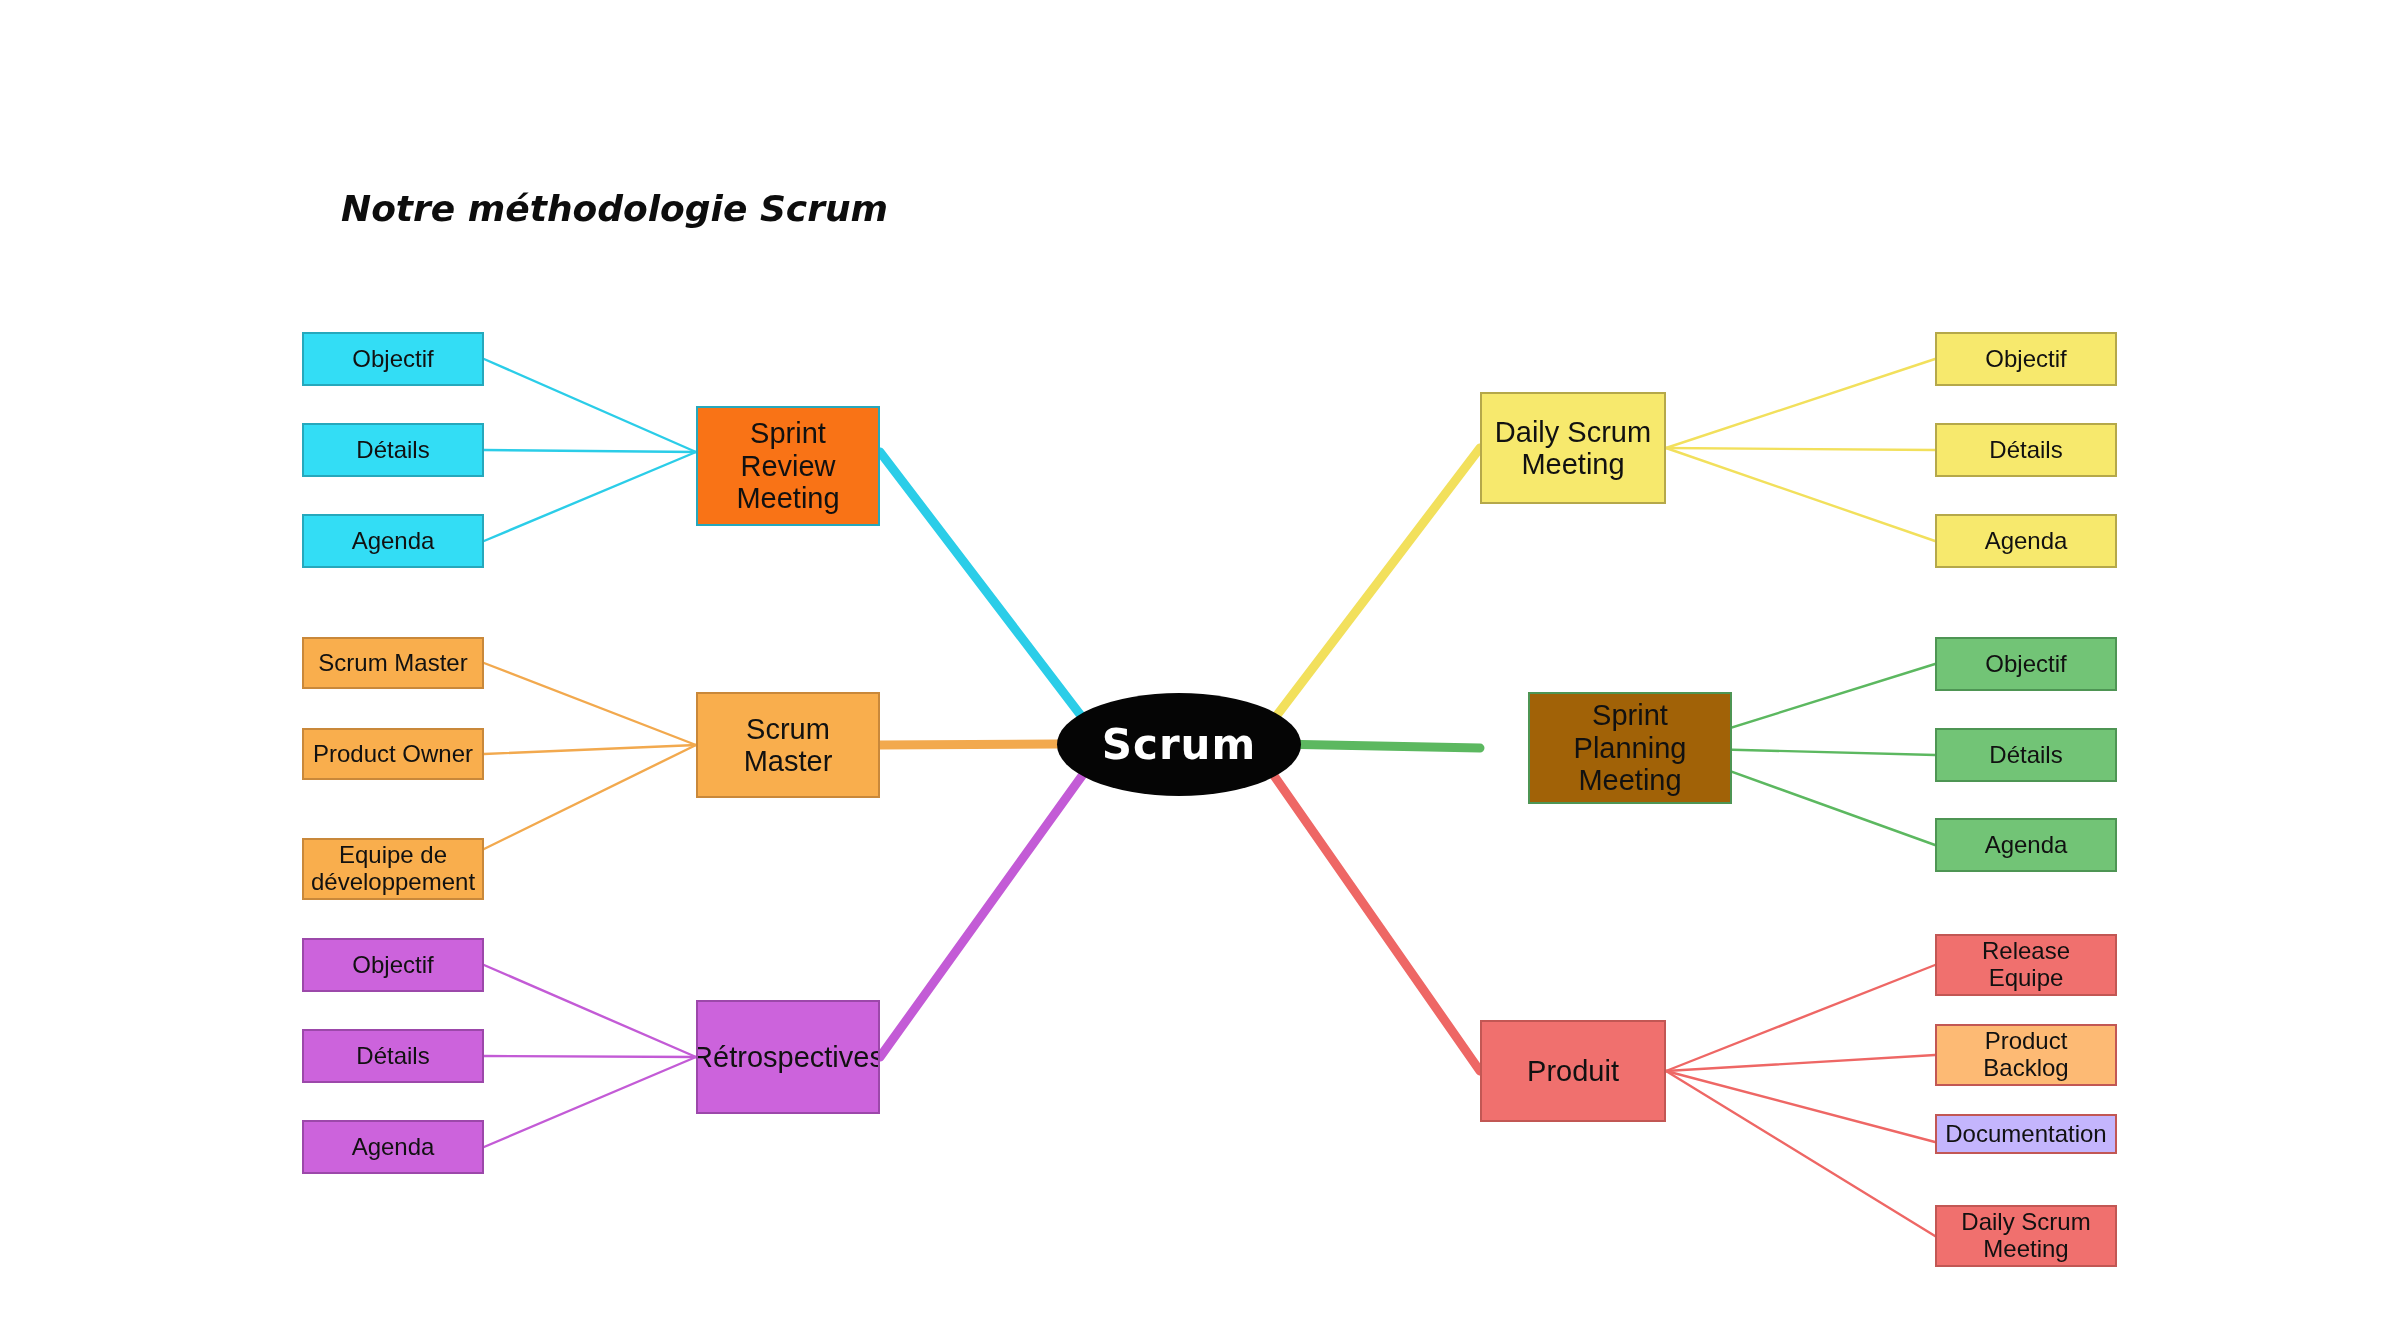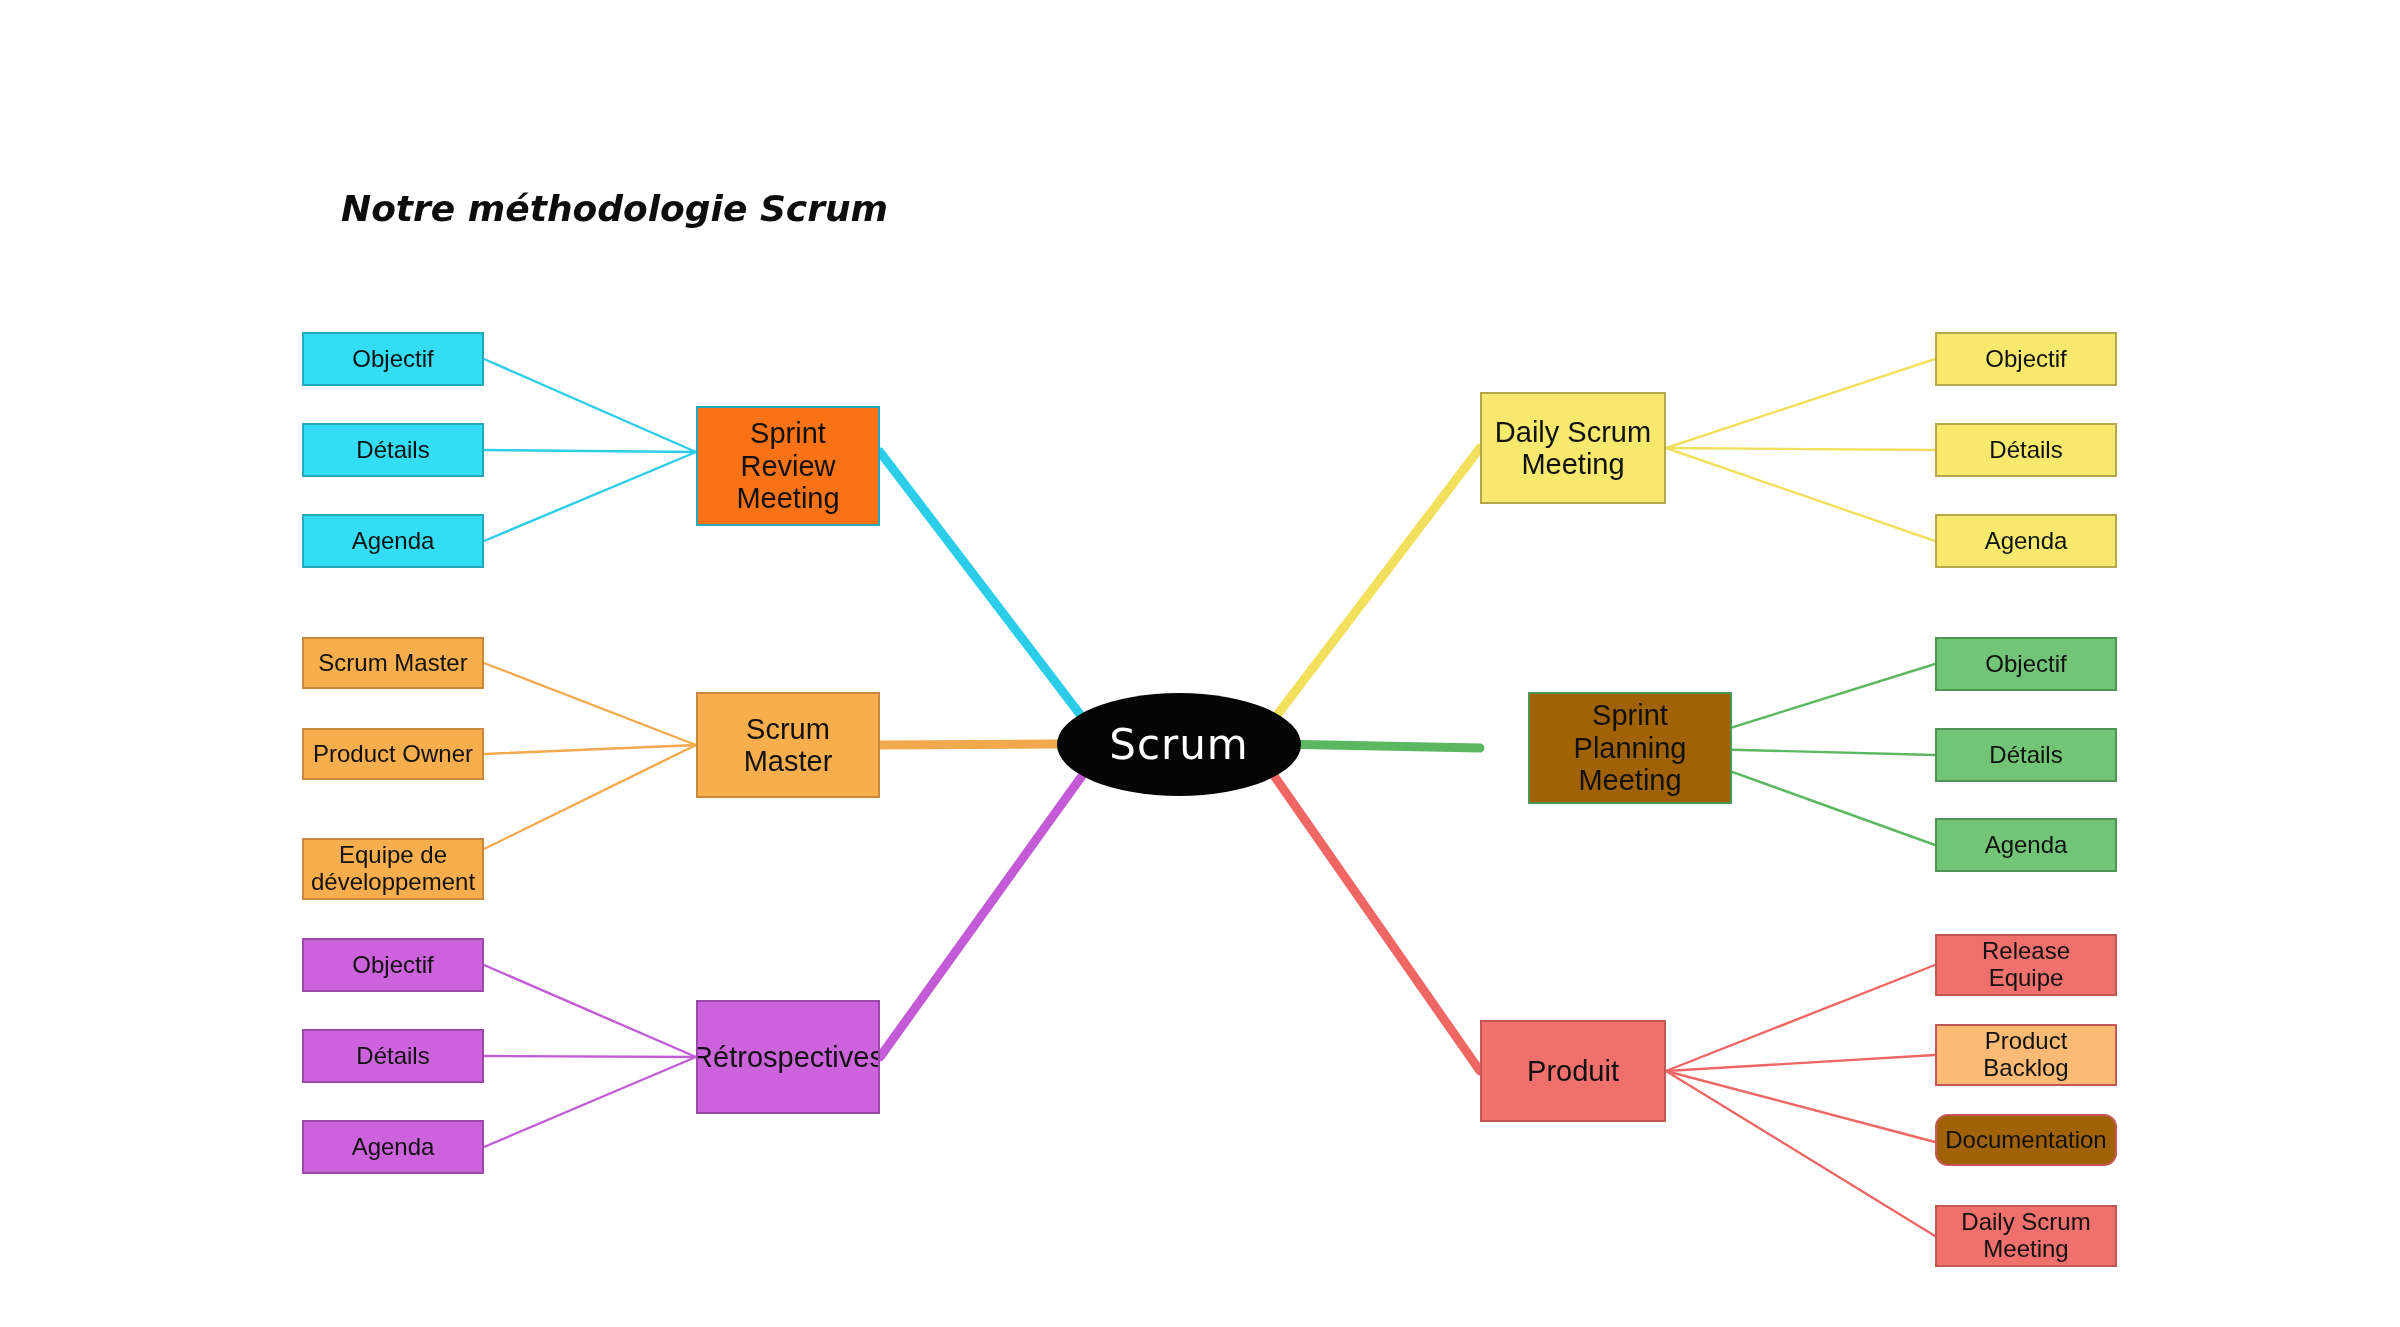--- a/index.html
+++ b/index.html
@@ -80,21 +80,21 @@
     width: 244px;
     height: 103px;
     background: #050505;
     border-radius: 50%;
     display: flex;
     align-items: center;
     justify-content: center;
     color: #ffffff;
     font-family: "DejaVu Sans", sans-serif;
     font-size: 42px;
-    font-weight: 400;
+    font-weight: 700;
     letter-spacing: 1px;
   }
 </style>
 </head>
 <body>
 
 <div id="canvas">
 
   <div class="subtitle">Notre méthodologie Scrum</div>
 
@@ -189,21 +189,21 @@
       </div>
       <div class="node branch" style="left: 1480px; top: 1020px; width: 186px; height: 102px; background: rgb(240, 112, 110); border-color: rgb(194, 87, 84);">
         <span>Produit</span>
       </div>
       <div class="node leaf" style="left: 1935px; top: 934px; width: 182px; height: 62px; background: rgb(240, 112, 110); border-color: rgb(194, 87, 84);">
         <span>Release Equipe</span>
       </div>
       <div class="node leaf" style="left: 1935px; top: 1024px; width: 182px; height: 62px; background: #fdba74; border-color: rgb(194, 87, 84);">
         <span>Product Backlog</span>
       </div>
-      <div class="node leaf" style="left: 1935px; top: 1114px; width: 182px; height: 52px; background: #a16207; border-color: rgb(194, 87, 84); border-radius: 13px;">
+      <div class="node leaf" style="left: 1935px; top: 1114px; width: 182px; height: 40px; background: #c4b5fd; border-color: rgb(194, 87, 84);">
         <span>Documentation</span>
       </div>
       <div class="node leaf" style="left: 1935px; top: 1205px; width: 182px; height: 62px; background: rgb(240, 112, 110); border-color: rgb(194, 87, 84);">
         <span>Daily Scrum Meeting</span>
       </div>
     </div>
 
   <div class="center-node">
     <span>Scrum</span>
   </div>

